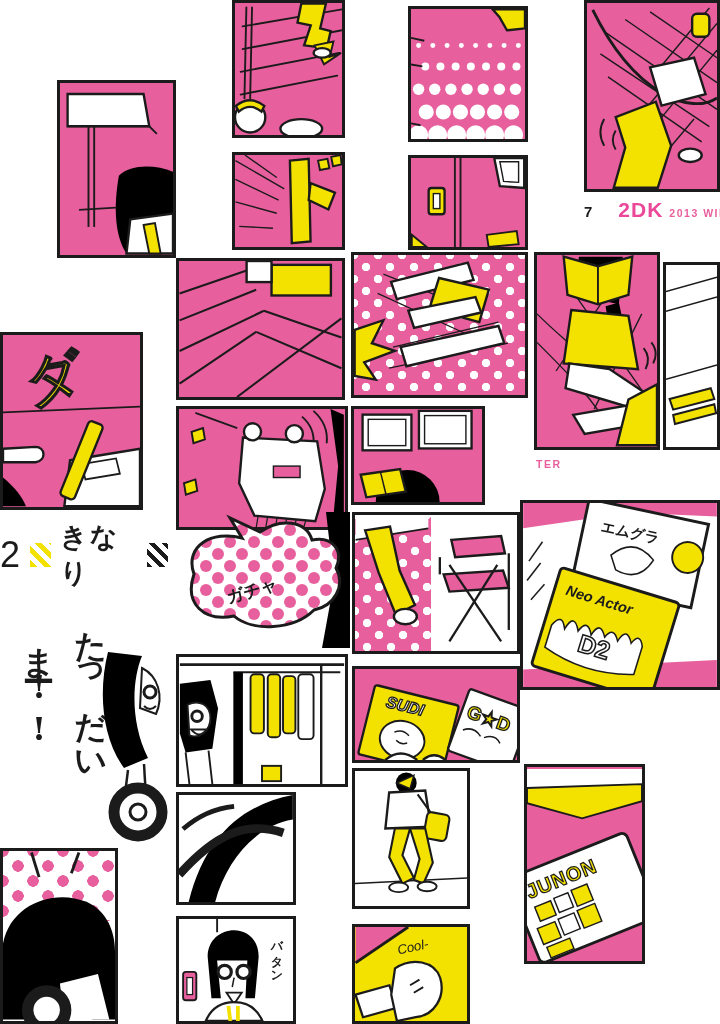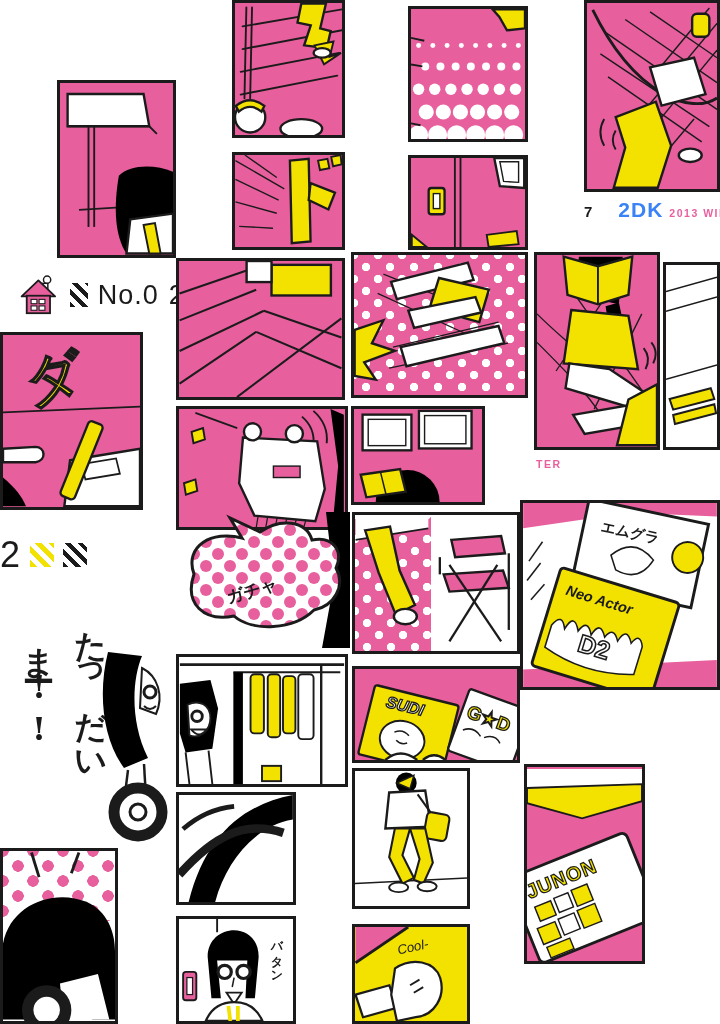--- a/index.html
+++ b/index.html
@@ -13,21 +13,21 @@
     background-image:radial-gradient(#fff 24%,rgba(0,0,0,0) 26%),radial-gradient(#fff 24%,rgba(0,0,0,0) 26%);
     background-size:24px 24px;background-position:0 0,12px 12px;}
   .dots-pw{background-color:#fff;
     background-image:radial-gradient(#e85f9e 26%,rgba(0,0,0,0) 28%),radial-gradient(#e85f9e 26%,rgba(0,0,0,0) 28%);
     background-size:30px 30px;background-position:0 0,15px 15px;}
   .stripe-black{width:24px;height:24px;background:repeating-linear-gradient(45deg,#1b1b1b 0 4px,#fff 4px 9px);}
   .stripe-yellow{width:24px;height:24px;background:repeating-linear-gradient(45deg,#f3e100 0 5px,#fff 5px 10px);}
   .row{display:flex;align-items:center;}
   .footer-row{position:absolute;display:flex;align-items:baseline;white-space:nowrap;overflow:hidden;}
   .pg{font-weight:bold;font-size:15px;color:#1b1b1b;}
-  .brand{font-weight:bold;font-size:21px;color:#3b82f6;letter-spacing:1px;margin-left:26px;}
+  .brand{font-weight:bold;font-size:21px;color:#ec4899;letter-spacing:1px;margin-left:26px;}
   .issue{font-weight:bold;font-size:10.5px;color:#e85f9e;letter-spacing:1.5px;margin-left:6px;}
   .issue-frag{position:absolute;font-weight:bold;font-size:10.5px;letter-spacing:1.5px;color:#e85f9e;}
   .ep-num{font-size:27px;letter-spacing:1px;}
   .ep-digit-clip{display:inline-block;width:10px;overflow:hidden;}
   .ep-title{font-size:27px;font-weight:bold;letter-spacing:2px;font-family:"DejaVu Sans",sans-serif;}
   .v-text{writing-mode:vertical-rl;text-orientation:upright;font-family:"DejaVu Serif","DejaVu Sans",serif;
           font-weight:600;color:#1b1b1b;}
   .tadaima{position:absolute;display:flex;flex-direction:row-reverse;justify-content:flex-start;gap:8px;}
   .tadaima .v-text{font-size:32px;letter-spacing:4px;}
   .batan{position:absolute;font-size:12px;letter-spacing:2px;font-family:"DejaVu Sans",sans-serif;}
@@ -173,35 +173,20 @@
         </g>
       <rect x="18" y="32" width="17" height="28" rx="3" fill="#f3e100" stroke="#1b1b1b" stroke-width="2.5"></rect>
       <rect x="23" y="38" width="7" height="16" fill="#fff" stroke="#1b1b1b" stroke-width="1.5"></rect>
       <polygon points="88,0 120,0 120,32 94,30" fill="#fff" stroke="#1b1b1b" stroke-width="2.5"></polygon>
       <polygon points="94,4 114,4 114,26 98,25" fill="#fff" stroke="#1b1b1b" stroke-width="1.5"></polygon>
       <polygon points="0,82 16,95 0,95" fill="#f3e100" stroke="#1b1b1b" stroke-width="2"></polygon>
       <polygon points="80,82 112,78 114,92 82,95" fill="#f3e100" stroke="#1b1b1b" stroke-width="2"></polygon>
     </svg>
   </div>
 
-  <div class="row plain" style="position:absolute;left:18px;top:266px;width:158px;height:58px;gap:10px">
-    <svg width="58" height="56" viewBox="0 0 58 56">
-      <circle cx="40" cy="7" r="5" fill="#fff" stroke="#1b1b1b" stroke-width="2"></circle>
-      <rect x="34" y="12" width="7" height="12" fill="#fff" stroke="#1b1b1b" stroke-width="2"></rect>
-      <polygon points="5,30 28,8 51,30" fill="#e85f9e" stroke="#1b1b1b" stroke-width="2.5" stroke-linejoin="round"></polygon>
-      <rect x="12" y="29" width="32" height="24" fill="#e85f9e" stroke="#1b1b1b" stroke-width="2.5"></rect>
-      <rect x="18" y="34" width="8" height="6" fill="#fff" stroke="#1b1b1b" stroke-width="1.5"></rect>
-      <rect x="29" y="34" width="8" height="6" fill="#fff" stroke="#1b1b1b" stroke-width="1.5"></rect>
-      <rect x="18" y="43" width="8" height="6" fill="#fff" stroke="#1b1b1b" stroke-width="1.5"></rect>
-      <rect x="29" y="43" width="8" height="6" fill="#fff" stroke="#1b1b1b" stroke-width="1.5"></rect>
-    </svg>
-    <div class="stripe-black"></div>
-    <span class="ep-num">No.0</span>
-      <span class="ep-num ep-digit-clip">2</span>
-  </div>
 
   <div class="tile framed" style="left:176px;top:258px;width:169px;height:142px">
     <svg viewBox="0 0 169 142">
       <rect x="96" y="4" width="62" height="32" fill="#f3e100" stroke="#1b1b1b" stroke-width="2.5"></rect>
       <rect x="70" y="0" width="26" height="22" fill="#fff" stroke="#1b1b1b" stroke-width="2.5"></rect>
       <g stroke="#1b1b1b" stroke-width="2.2" fill="none" stroke-linejoin="round">
         <path d="M0,34 L70,10"></path>
           <path d="M0,62 L80,30"></path>
           <path d="M0,94 L88,52"></path>
           <path d="M0,128 L80,74"></path>
@@ -311,20 +296,21 @@
       <polygon points="6,70 48,64 54,88 12,94" fill="#f3e100" stroke="#1b1b1b" stroke-width="2.5"></polygon>
       <path d="M27,67 L33,91" stroke="#1b1b1b" stroke-width="1.6"></path>
     </svg>
   </div>
 
   <div class="issue-frag" style="left:536px;top:458px">TER</div>
 
   <div class="row plain" style="position:absolute;left:0;top:528px;width:168px;height:54px;gap:9px">
     <span class="ep-num" style="font-size:36px">2</span>
     <div class="stripe-yellow"></div>
+    <span class="ep-title">きなり</span>
     <div class="stripe-black"></div>
   </div>
 
   <div class="tile plain" style="left:176px;top:512px;width:174px;height:136px">
     <svg viewBox="0 0 174 136">
       <defs>
         <pattern id="pd" width="24" height="24" patternUnits="userSpaceOnUse">
           <rect width="24" height="24" fill="#fff"></rect>
             <circle cx="6" cy="6" r="6" fill="#e85f9e"></circle>
             <circle cx="18" cy="18" r="6" fill="#e85f9e"></circle>

